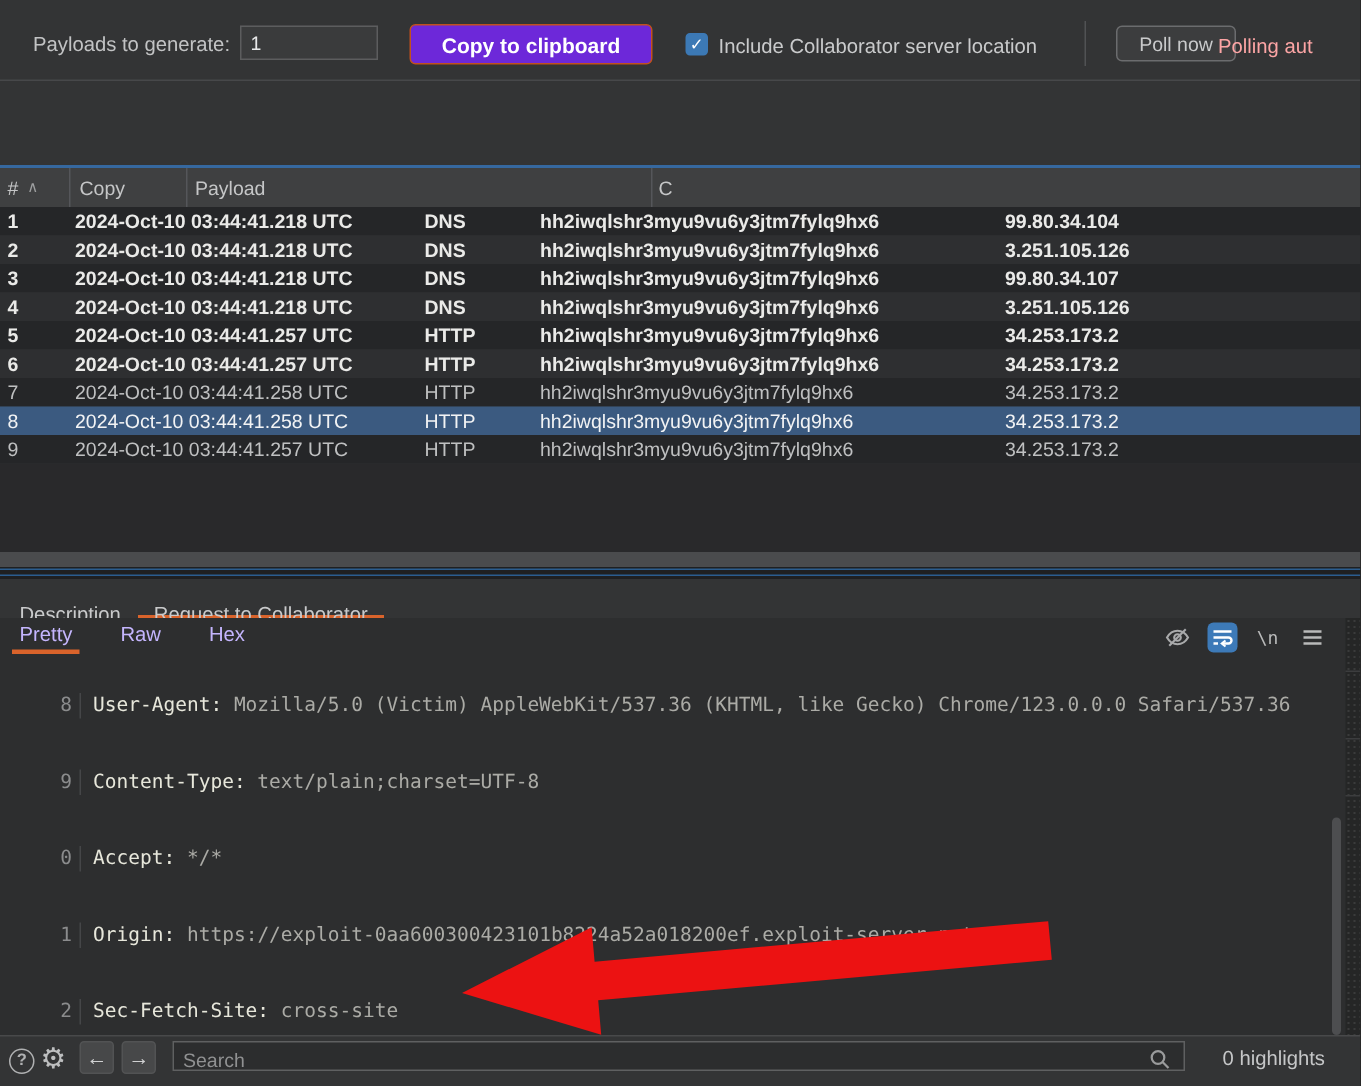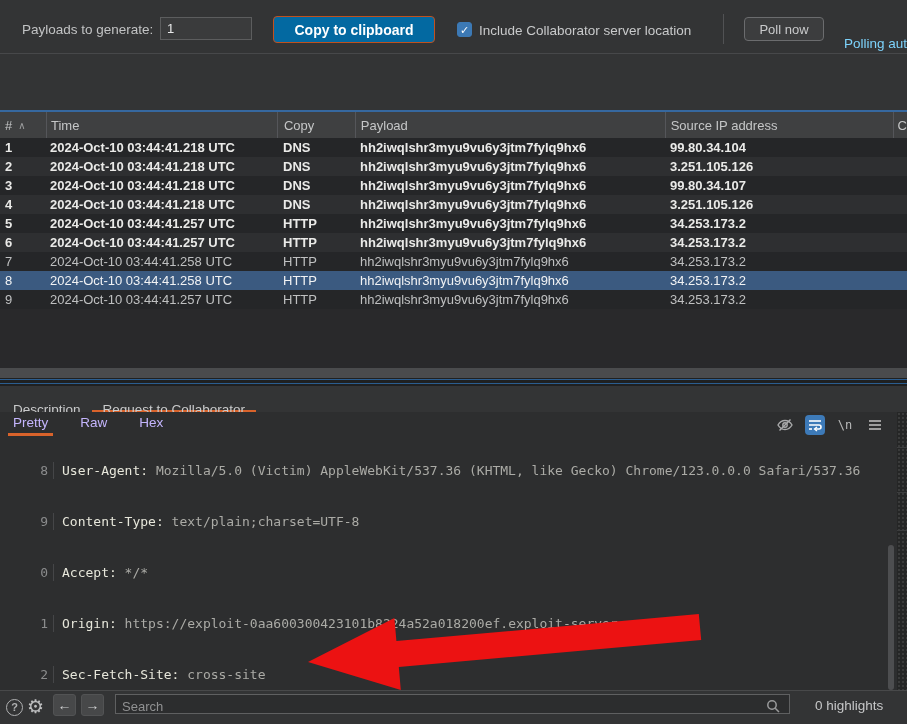--- a/index.html
+++ b/index.html
@@ -6,26 +6,26 @@
   html,body { background:#222; }
   #app {
     position:relative; width:907px; height:724px; overflow:hidden;
     background:#333435; font-family:"Liberation Sans", sans-serif;
     color:#c6c7c8; font-size:13px;
   }
   
   .topbar { position:absolute; top:0; left:0; width:907px; height:54px; background:#333435; border-bottom:1px solid #47484a; }
   .payloads-label { position:absolute; left:22px; top:22px; color:#c2c3c4; font-size:13.5px; }
   .payloads-input { position:absolute; left:160px; top:17px; width:92px; height:23px; background:#3a3b3c; border:1px solid #5c5d5e; color:#e8e9ea; font-size:13px; padding-left:6px; font-family:"Liberation Sans",sans-serif; }
-  .copy-btn { position:absolute; left:273px; top:16px; width:162px; height:27px; background:#0369a1; border:1px solid #c1511e; border-radius:4px; color:#fff; font-weight:bold; font-size:14px; cursor:pointer; font-family:"Liberation Sans",sans-serif; }
+  .copy-btn { position:absolute; left:273px; top:16px; width:162px; height:27px; background:#6d28d9; border:1px solid #c1511e; border-radius:4px; color:#fff; font-weight:bold; font-size:14px; cursor:pointer; font-family:"Liberation Sans",sans-serif; }
   .cb-box { position:absolute; left:457px; top:22px; width:15px; height:15px; background:#3c79b5; border:1px solid #3c79b5; border-radius:3px; color:#fff; font-size:11px; line-height:14px; text-align:center; cursor:pointer; }
   .cb-label { position:absolute; left:479px; top:23px; color:#c9cacb; font-size:13.5px; }
   .top-divider { position:absolute; left:723px; top:14px; width:1px; height:30px; background:#515254; }
   .poll-btn { position:absolute; left:744px; top:17px; width:80px; height:24px; background:#3c3d3e; border:1px solid #6b6c6e; border-radius:4px; color:#c9cacb; font-size:13px; cursor:pointer; font-family:"Liberation Sans",sans-serif; }
-  .polling-text { position:absolute; left:844px; top:23px; color:#7dd3fc; font-size:13.5px; white-space:nowrap;margin-top:13px; }
+  .polling-text { position:absolute; left:812px; top:23px; color:#fca5a5; font-size:13.5px; white-space:nowrap; }
   
   .tbl-header { position:absolute; top:110px; left:0; width:907px; height:28px; background:#3f4041; border-top:2px solid #36689f; display:flex; align-items:center; color:#c5c6c7; }
   .tbl-header .cell { height:100%; display:flex; align-items:center; }
   .tbl-header .cell + .cell { border-left:1px solid #55565a; }
   .c-num { width:46px; padding-left:5px; }
   .c-time { width:231px; padding-left:4px; }
   .c-type { width:78px; padding-left:6px; }
   .c-payload { width:310px; padding-left:5px; }
   .c-ip { width:228px; padding-left:5px; }
   .c-comment { flex:1; padding-left:4px; }
@@ -96,31 +96,25 @@
     <span class="top-divider"></span>
     <button class="poll-btn">Poll now</button>
     <span class="polling-text">Polling aut</span>
   </div>
 
   <div class="tbl-header">
     <div class="cell c-num">
         <span>#</span>
         <span class="sort-caret">∧</span>
       </div>
-    <div class="cell c-time">
-        <span>Time</span>
-      </div>
     <div class="cell c-type">
         <span>Copy</span>
       </div>
     <div class="cell c-payload">
         <span>Payload</span>
-      </div>
-    <div class="cell c-ip">
-        <span>Source IP address</span>
       </div>
     <div class="cell c-comment">
         <span>C</span>
       </div>
   </div>
 
   <div class="rows">
     <div class="row odd unread">
       <span class="c-num">1</span>
         <span class="c-time">2024-Oct-10 03:44:41.218 UTC</span>

